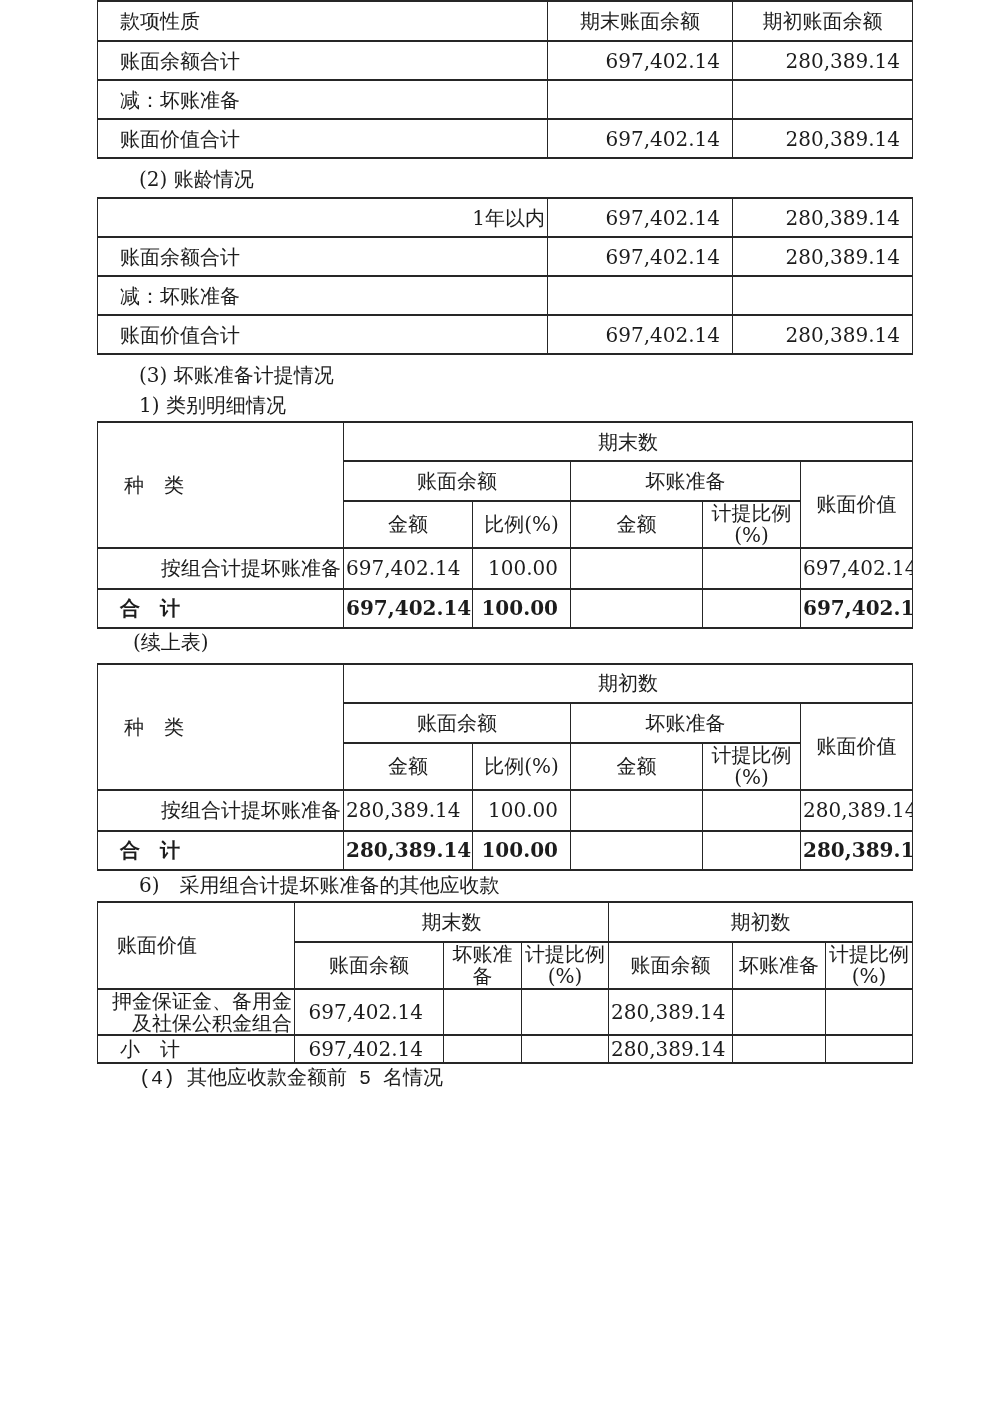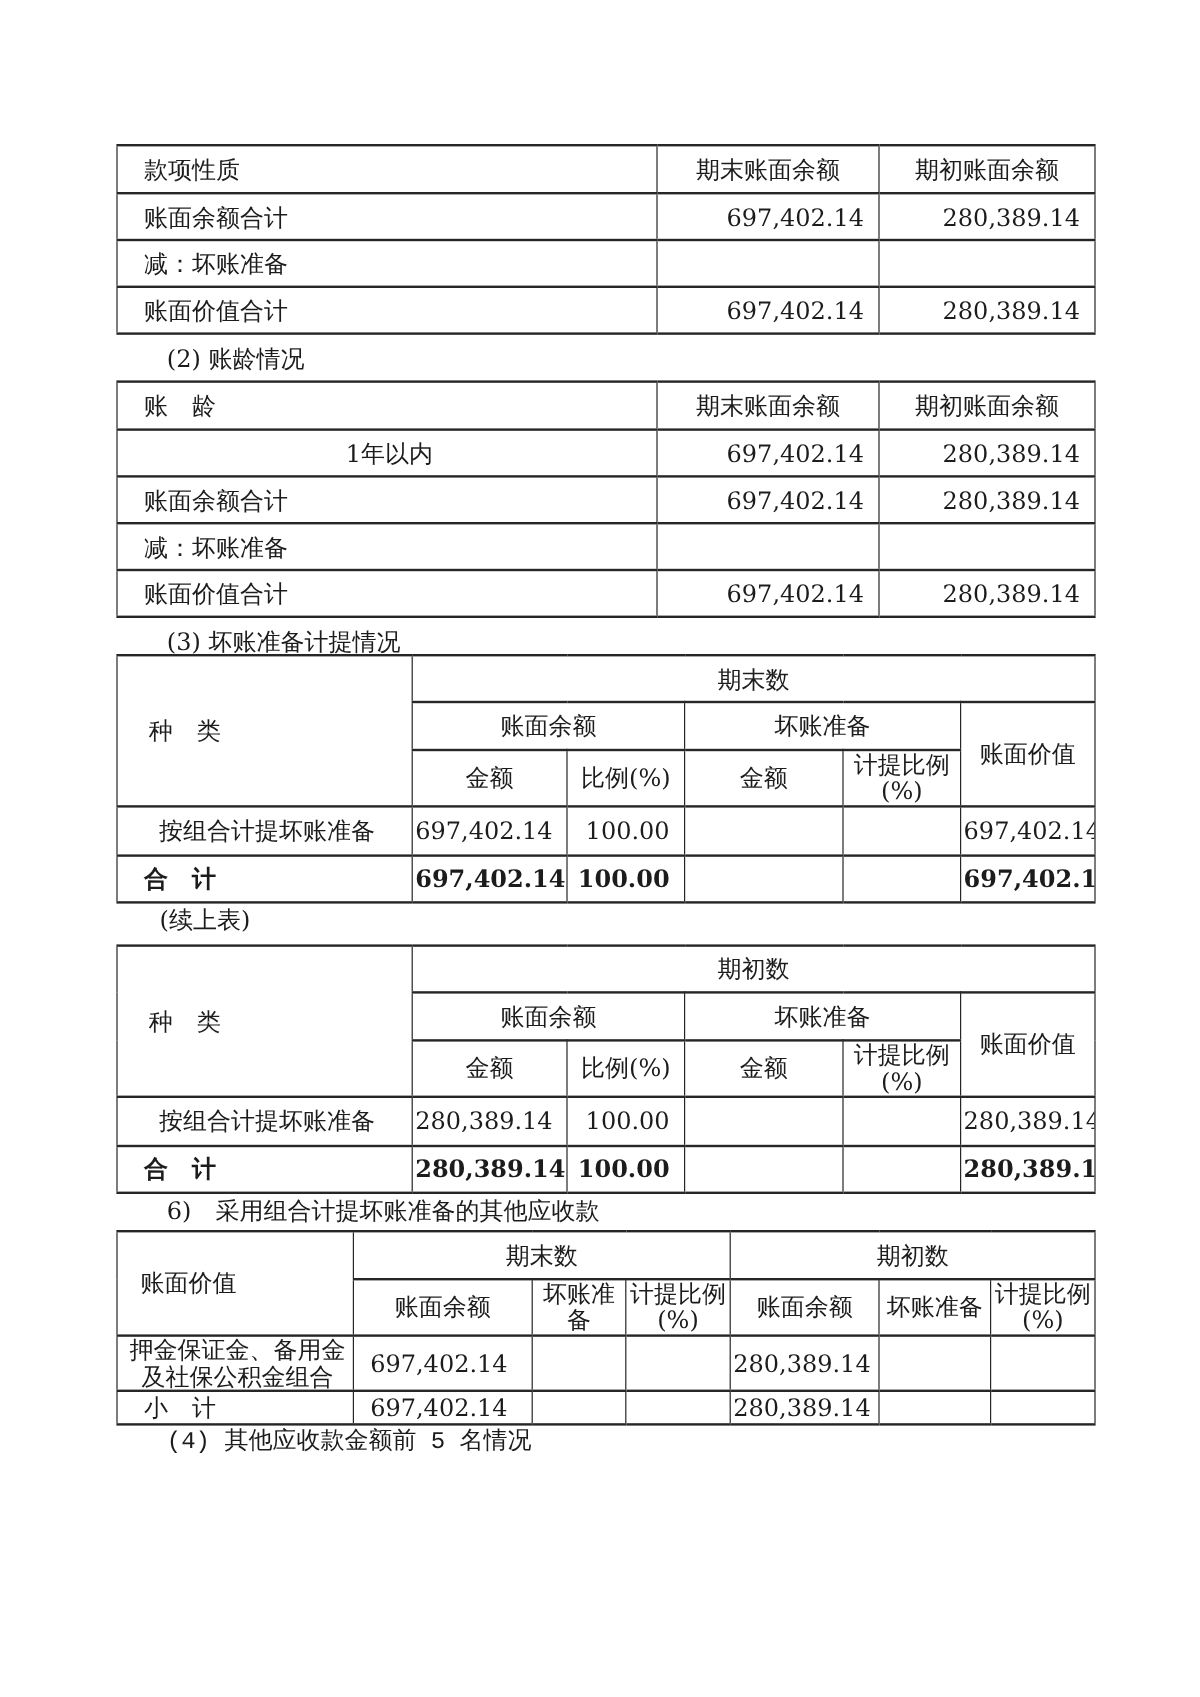--- a/index.html
+++ b/index.html
@@ -3,40 +3,40 @@
 <meta charset="utf-8">
 <style>
   html,body{margin:0;padding:0;background:#ffffff;}
   body{
     width:1000px;height:1414px;
     font-family:"DejaVu Serif","Liberation Serif",serif;
     color:#1c1c1c;
     -webkit-font-smoothing:antialiased;
   }
   .page{position:relative;width:1000px;height:1414px;background:#ffffff;overflow:hidden;}
-  .content{padding-top:120px;padding-left:97px;width:815px;}
+  .content{padding-left:97px;width:815px;}
 
   table{
     border-collapse:collapse;
     table-layout:fixed;
     width:815px;
     font-size:20px;
   }
   td{
     border:1px solid #262626;
     border-top-width:2px;
     border-bottom-width:2px;
     vertical-align:middle;
     padding:0 2px;
     overflow:hidden;
     line-height:1.2;
   }
   .hc{text-align:center;}
   .lbl{text-align:left;padding-left:22px;}
-  .lbl-sm{text-align:center;padding-left:6px;}
+  .lbl-sm{text-align:right;padding-left:6px;}
   .kind{text-align:left;padding-left:26px;}
   .num{text-align:right;padding-right:12px;}
   .num5{text-align:right;padding-right:20px;}
   .hdr2{line-height:1.12;}
 
   .t1 tr{height:39px;}
   .t1 tr.hrow{height:40px;}
   .t3 tr.r1{height:39px;}
   .t3 tr.r2{height:40px;}
   .t3 tr.r3{height:46px;}
@@ -100,25 +100,20 @@
 
     <div class="note note-aging">(2) 账龄情况</div>
 
     <table class="t1">
       <colgroup>
           <col style="width:450px">
           <col style="width:185px">
           <col style="width:180px">
         </colgroup>
       <tbody>
-          <tr class="hrow">
-        <td class="lbl">账　龄</td>
-        <td class="hc">期末账面余额</td>
-        <td class="hc">期初账面余额</td>
-      </tr>
       <tr>
         <td class="lbl-sm">1年以内</td>
         <td class="num">697,402.14</td>
         <td class="num">280,389.14</td>
       </tr>
       <tr>
         <td class="lbl">账面余额合计</td>
         <td class="num">697,402.14</td>
         <td class="num">280,389.14</td>
       </tr>
@@ -129,20 +124,21 @@
       </tr>
       <tr>
         <td class="lbl">账面价值合计</td>
         <td class="num">697,402.14</td>
         <td class="num">280,389.14</td>
       </tr>
     </tbody>
       </table>
 
     <div class="note note-provision">(3) 坏账准备计提情况</div>
+    <div class="note note-category">1) 类别明细情况</div>
 
     <table class="t3">
       <colgroup>
           <col style="width:246px">
           <col style="width:129px">
           <col style="width:98px">
           <col style="width:132px">
           <col style="width:98px">
           <col style="width:112px">
         </colgroup>

